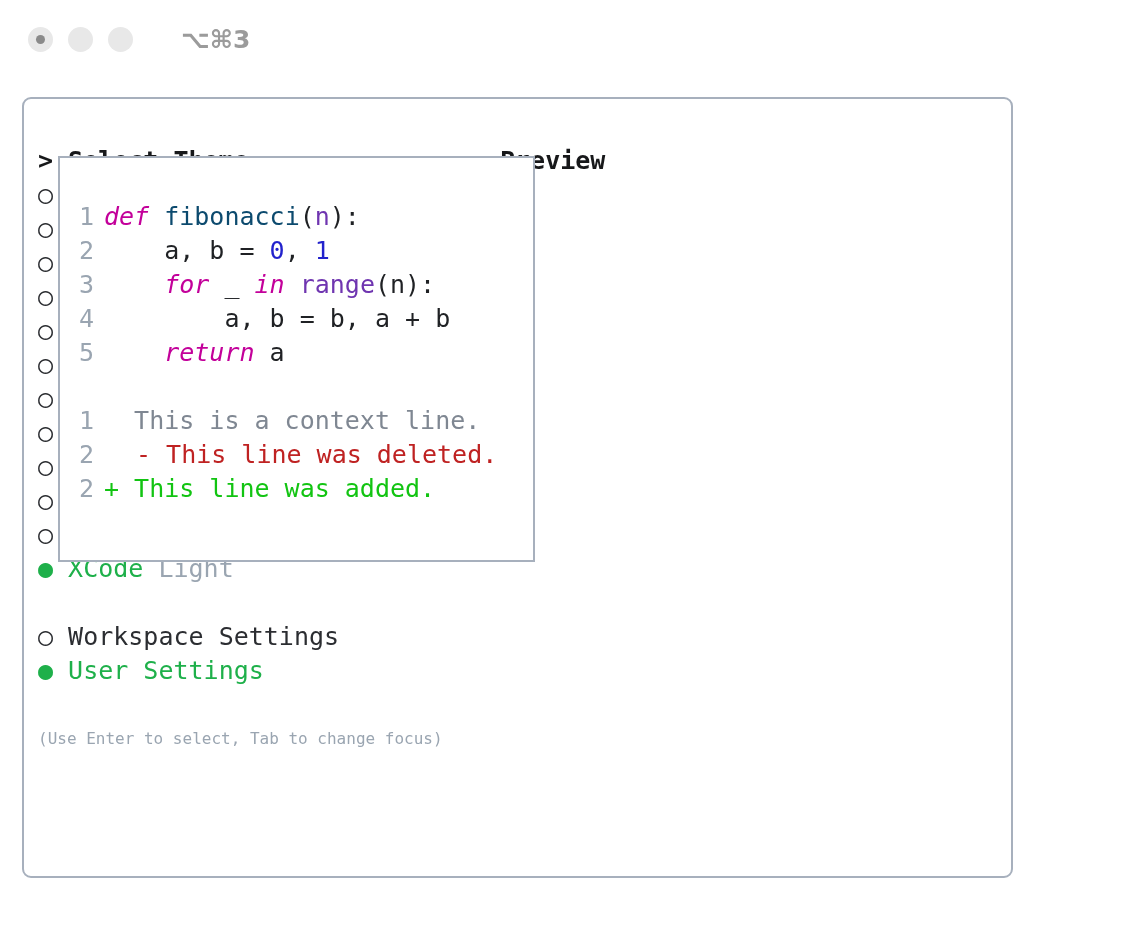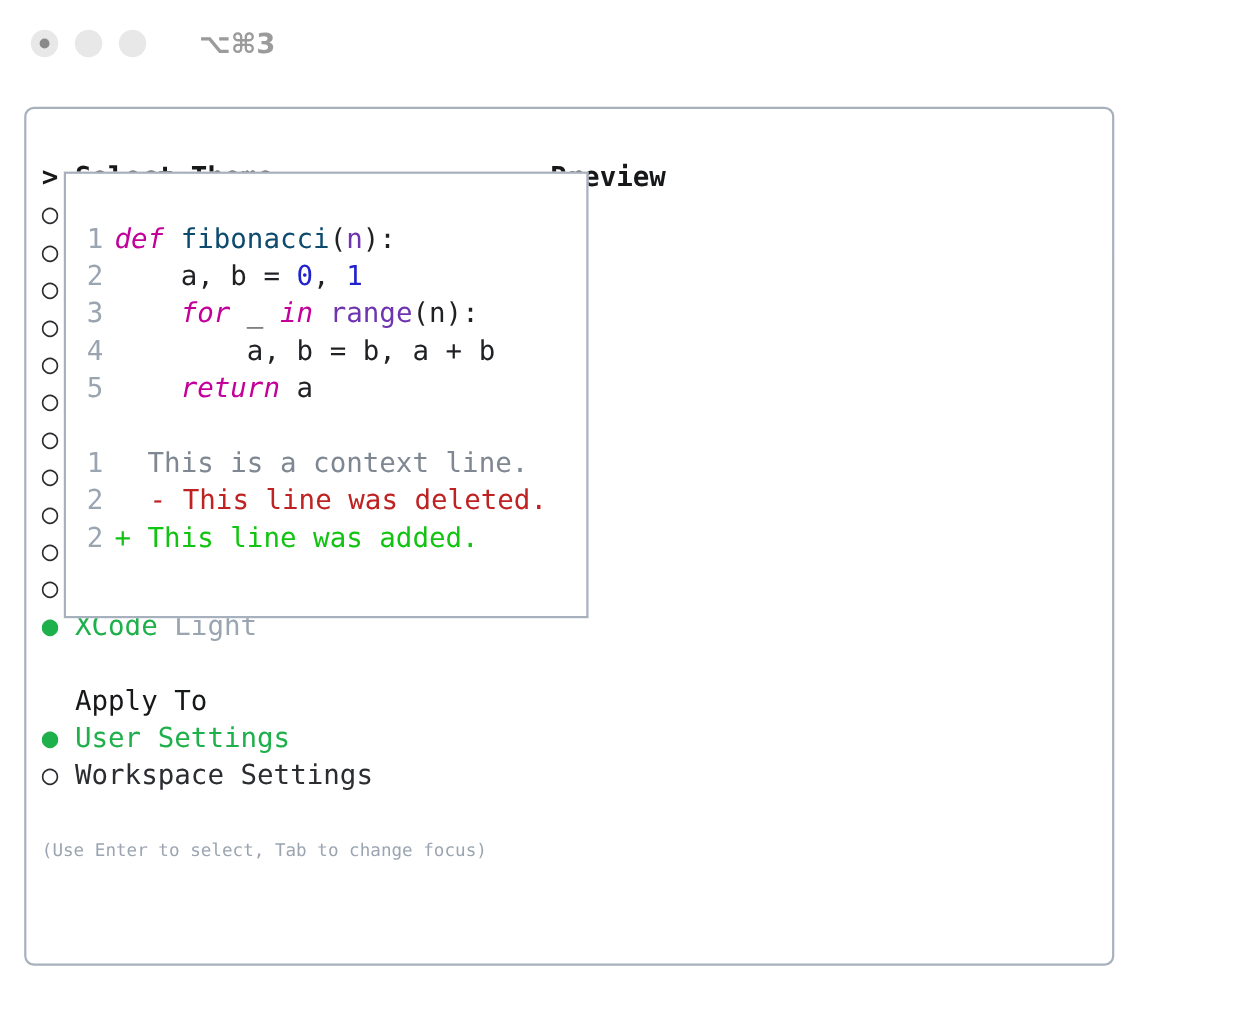--- a/index.html
+++ b/index.html
@@ -210,24 +210,23 @@
             <div class="theme-row"><span class="marker">○</span><span class="name"> ANSI Light</span><span class="cat"> Light</span></div>
             <div class="theme-row"><span class="marker">○</span><span class="name"> Ayu Light</span><span class="cat"> Light</span></div>
             <div class="theme-row"><span class="marker">○</span><span class="name"> Default Light</span><span class="cat"> Light</span></div>
             <div class="theme-row"><span class="marker">○</span><span class="name"> GitHub Light</span><span class="cat"> Light</span></div>
             <div class="theme-row"><span class="marker">○</span><span class="name"> Google Code</span><span class="cat"> Light</span></div>
             <div class="theme-row selected"><span class="marker">●</span><span class="name"> XCode</span><span class="cat"> Light</span></div>
           </div>
 
         <div class="spacer-lg"></div>
 
-        <div class="section-label">  Apply To</div>
         <div id="apply-list">
+            <div class="theme-row"><span class="marker">○</span><span class="name"> Workspace Settings</span></div>
             <div class="theme-row selected"><span class="marker">●</span><span class="name"> User Settings</span></div>
-            <div class="theme-row"><span class="marker">○</span><span class="name"> Workspace Settings</span></div>
           </div>
 
         <div class="spacer-lg"></div>
         <div class="hint">(Use Enter to select, Tab to change focus)</div>
       </div>
 
       <div class="right-col">
         <div class="heading">Preview</div>
       </div>
 

